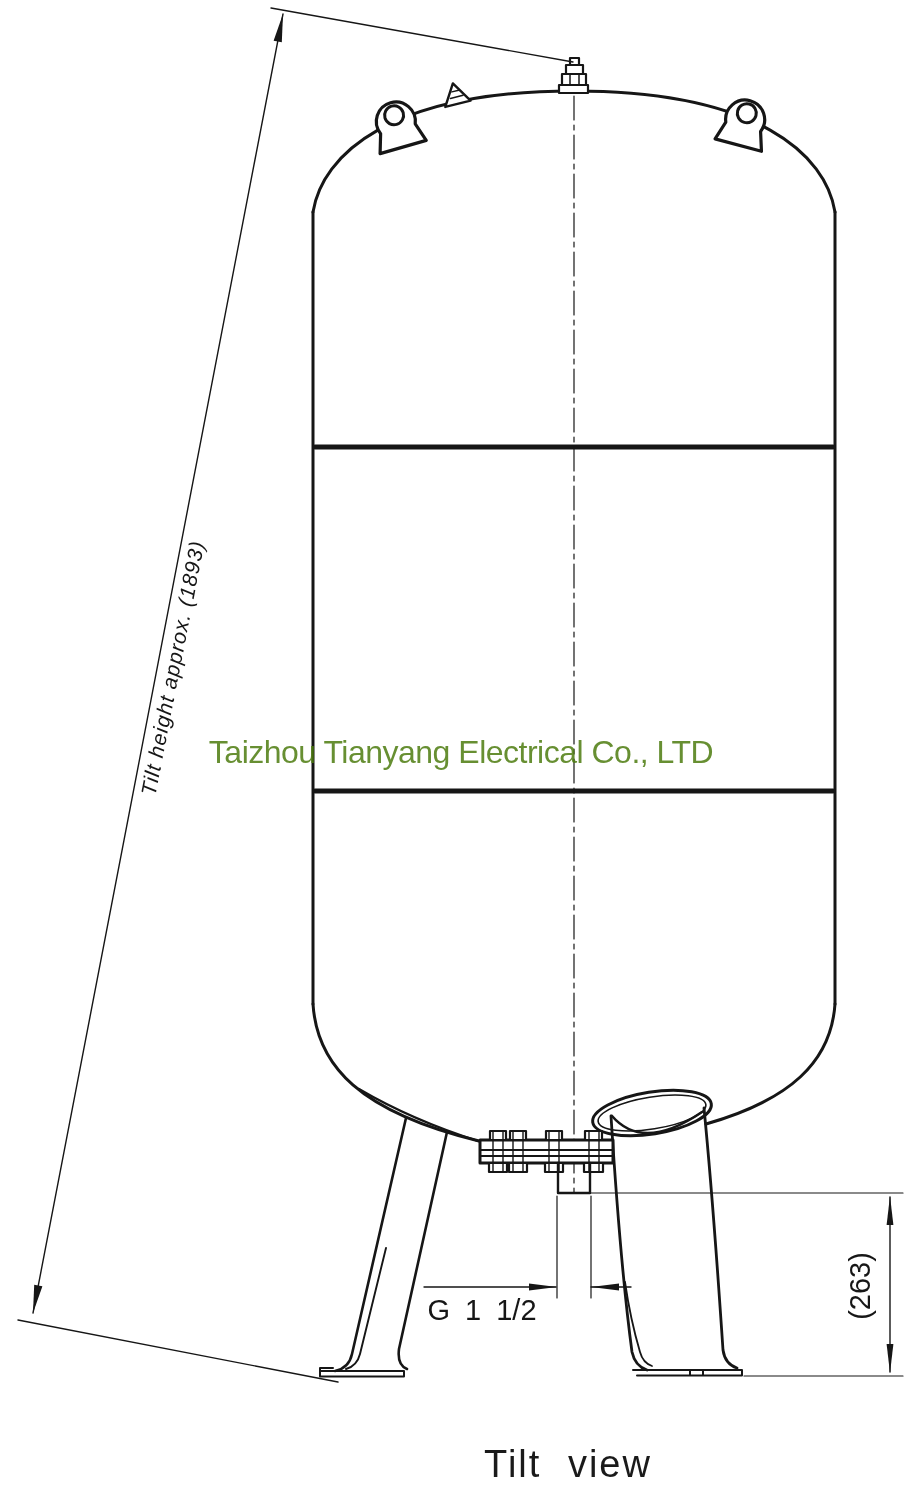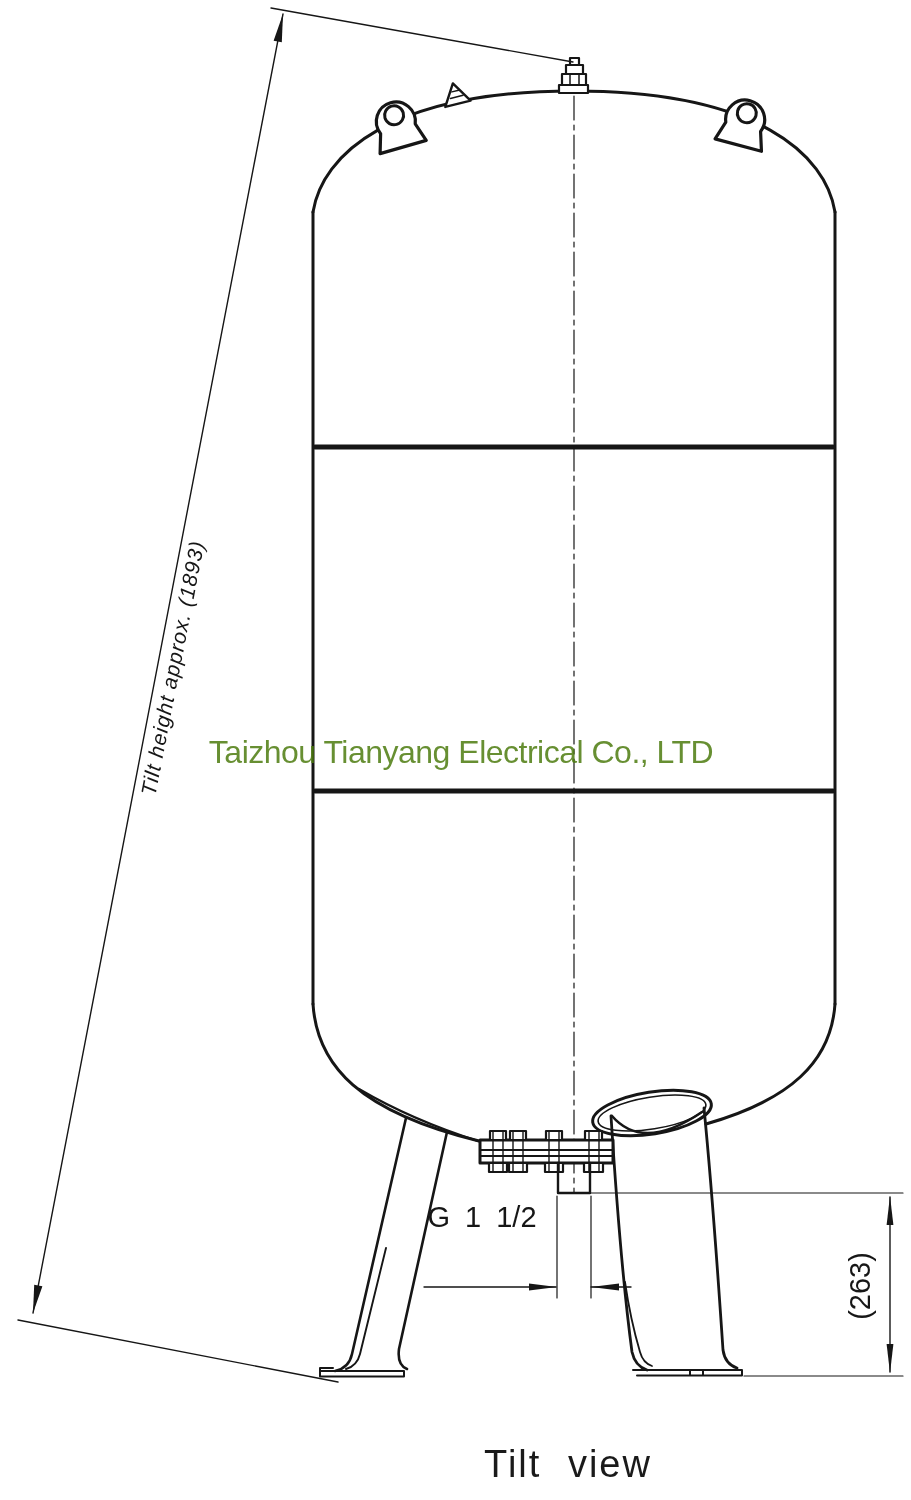--- a/index.html
+++ b/index.html
@@ -19,21 +19,21 @@
     transform: translate(-50%, -50%);
   }
   .tilt-label {
     left: 173px; top: 668px;
     font-size: 21px;
     font-style: italic;
     letter-spacing: 1px;
     transform: translate(-50%, -50%) rotate(-79deg);
   }
   .g-label {
-    left: 482px; top: 1217px;
+    left: 482px; top: 1310px;
     font-size: 29px;
     word-spacing: 7px;
   }
   .h263-label {
     left: 860px; top: 1286px;
     font-size: 29px;
     transform: translate(-50%, -50%) rotate(-90deg);
   }
   .caption {
     left: 568px; top: 1464px;

